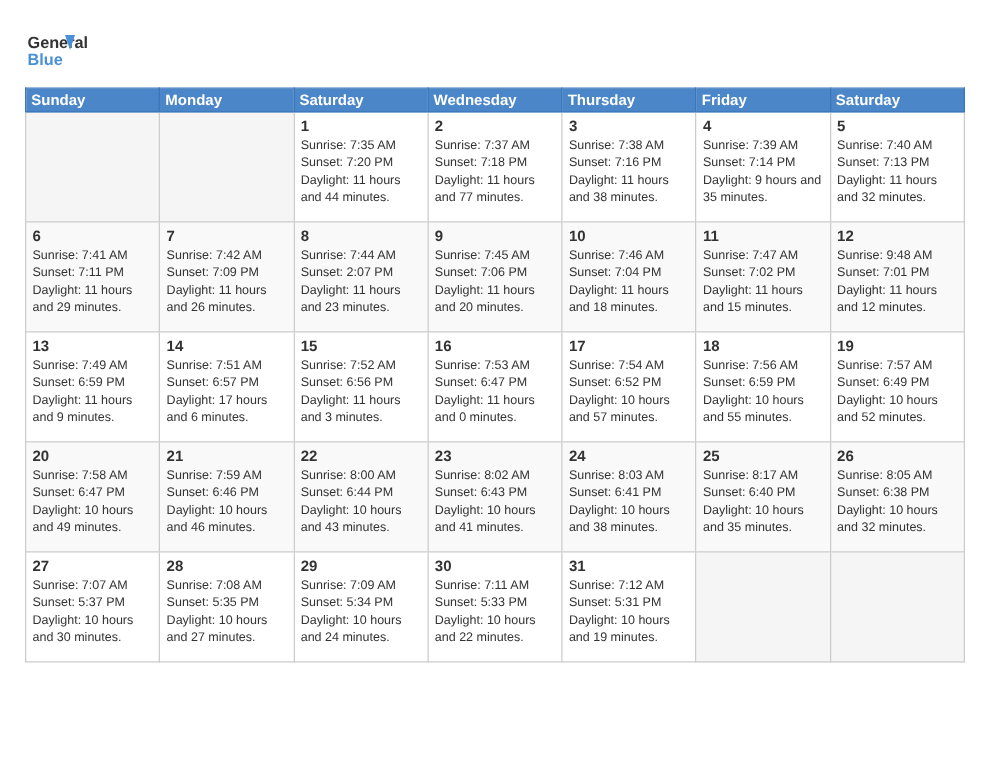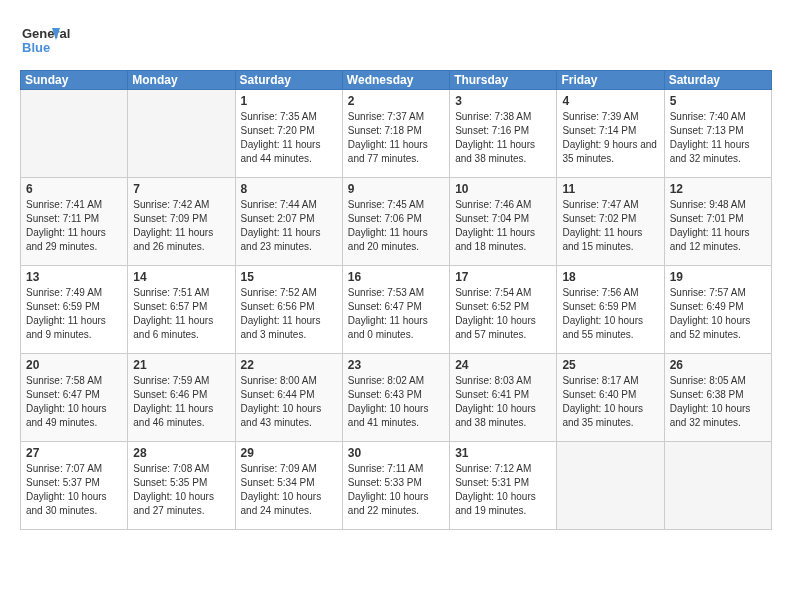--- a/index.html
+++ b/index.html
@@ -216,21 +216,21 @@
             <span>Sunrise: 7:49 AM</span><br>
             <span>Sunset: 6:59 PM</span><br>
             <span>Daylight: 11 hours and 9 minutes.</span>
           </div>
         </td>
         <td>
           <span class="day-num">14</span>
           <div class="cell-content">
             <span>Sunrise: 7:51 AM</span><br>
             <span>Sunset: 6:57 PM</span><br>
-            <span>Daylight: 11 hours and 6 minutes.</span>
+            <span>Daylight: 17 hours and 6 minutes.</span>
           </div>
         </td>
         <td>
           <span class="day-num">15</span>
           <div class="cell-content">
             <span>Sunrise: 7:52 AM</span><br>
             <span>Sunset: 6:56 PM</span><br>
             <span>Daylight: 11 hours and 3 minutes.</span>
           </div>
         </td>
@@ -274,21 +274,21 @@
             <span>Sunrise: 7:58 AM</span><br>
             <span>Sunset: 6:47 PM</span><br>
             <span>Daylight: 10 hours and 49 minutes.</span>
           </div>
         </td>
         <td>
           <span class="day-num">21</span>
           <div class="cell-content">
             <span>Sunrise: 7:59 AM</span><br>
             <span>Sunset: 6:46 PM</span><br>
-            <span>Daylight: 11 hours and 46 minutes.</span>
+            <span>Daylight: 10 hours and 46 minutes.</span>
           </div>
         </td>
         <td>
           <span class="day-num">22</span>
           <div class="cell-content">
             <span>Sunrise: 8:00 AM</span><br>
             <span>Sunset: 6:44 PM</span><br>
             <span>Daylight: 10 hours and 43 minutes.</span>
           </div>
         </td>

